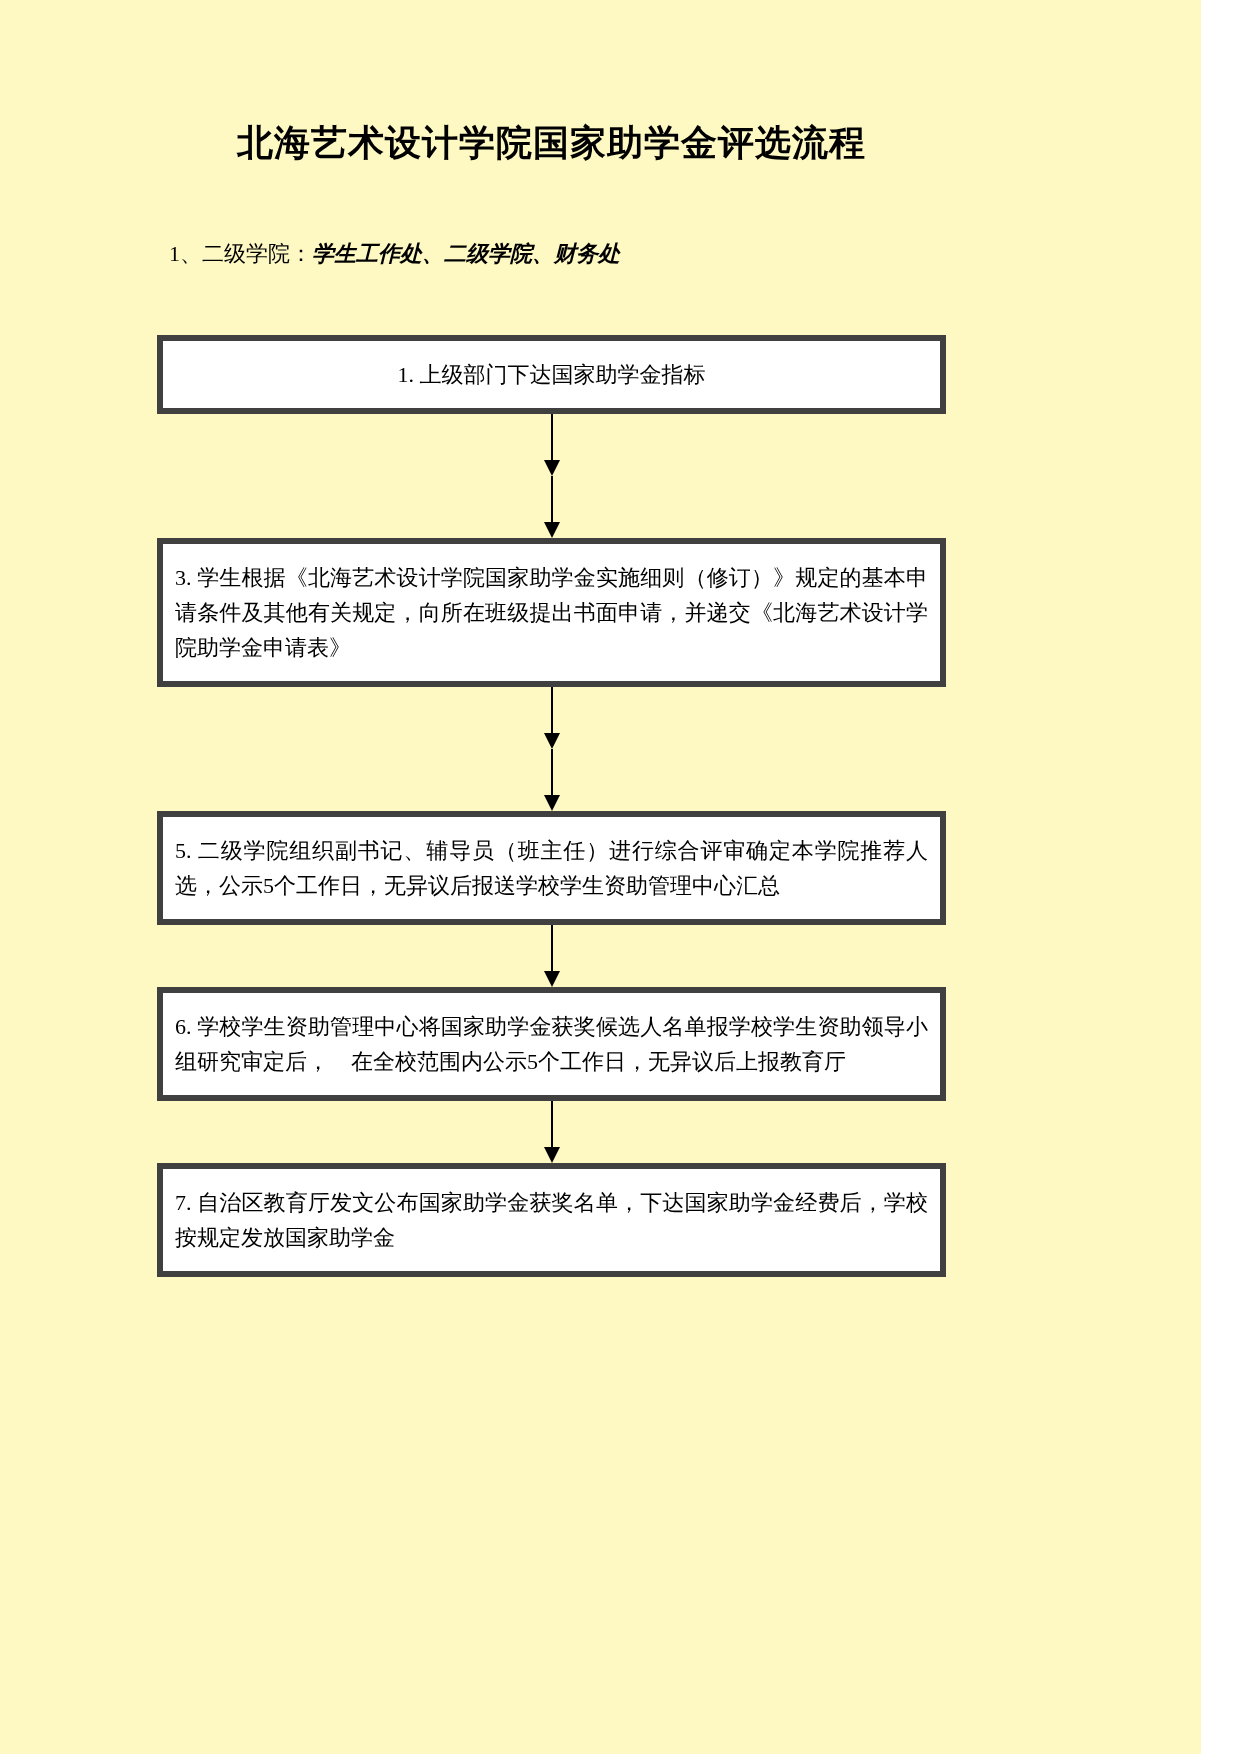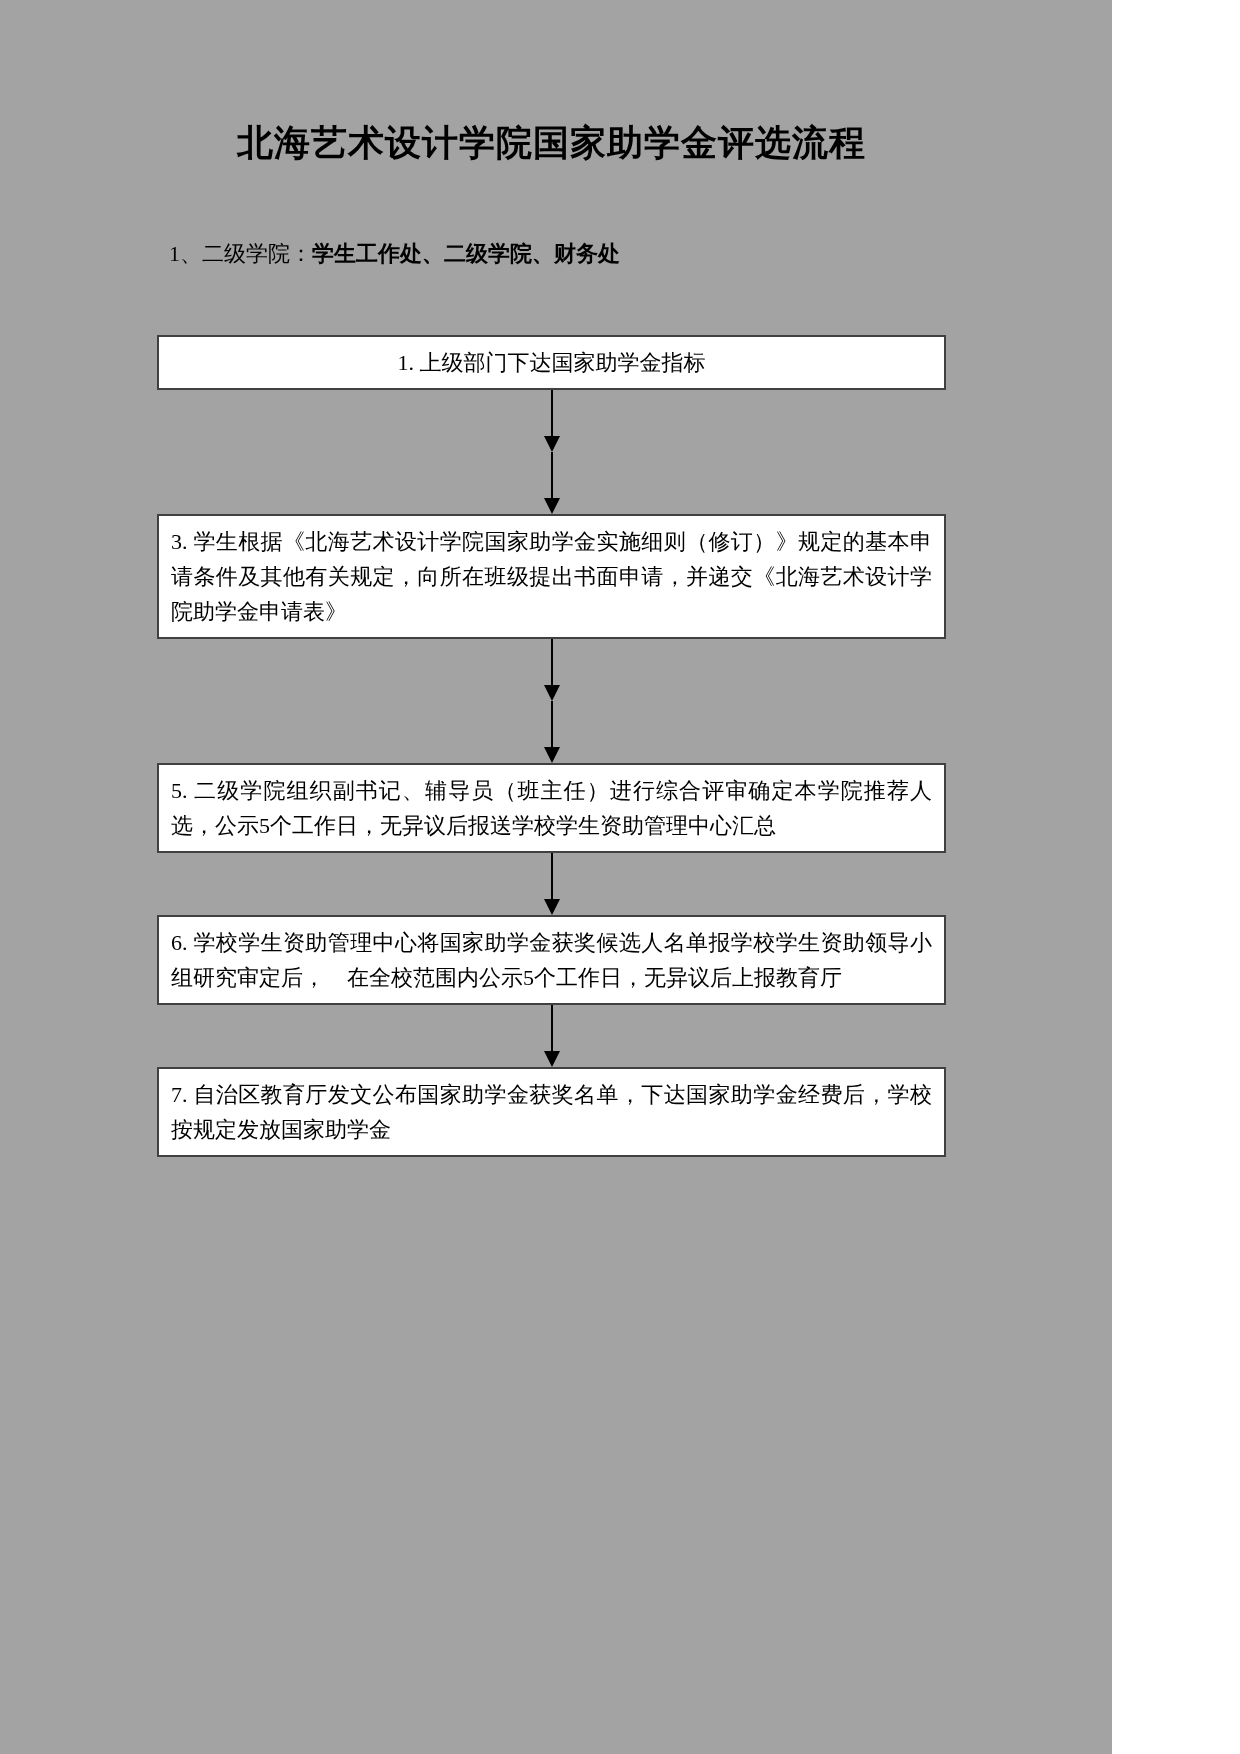--- a/index.html
+++ b/index.html
@@ -1,19 +1,19 @@
 <!DOCTYPE html>
 <html><head>
 <meta charset="utf-8">
 <style>
   html, body { margin: 0; padding: 0; }
   .page {
-    width: 1112px;
+    width: 1201px;
     height: 1754px;
-    background: #a3a3a3;
+    background: #fef9c3;
     color: #000000;
     font-family: "Liberation Serif", "DejaVu Serif", serif;
     box-sizing: border-box;
     padding-top: 95px;
     overflow: hidden;
   }
   .content {
     width: 789px;
     margin-left: 157px;
   }
@@ -37,29 +37,30 @@
   }
   .intro-item {
     height: 47px;
     line-height: 47px;
     white-space: nowrap;
   }
   .intro-plain { font-weight: normal; }
   .intro-value {
     font-family: "Liberation Sans", "DejaVu Sans", sans-serif;
     font-weight: bold;
+    font-style: italic;
   }
   .flow {
     margin-top: 58px;
   }
   .flow-box {
-    border: 2px solid #404040;
+    border: 6px solid #404040;
     background: #ffffff;
     box-sizing: border-box;
-    padding: 8px 12px;
+    padding: 16px 12px;
     font-size: 22px;
     line-height: 35px;
     text-align: justify;
   }
   .flow-box.center {
     text-align: center;
   }
   .flow-arrow {
     position: relative;
     height: 62px;

